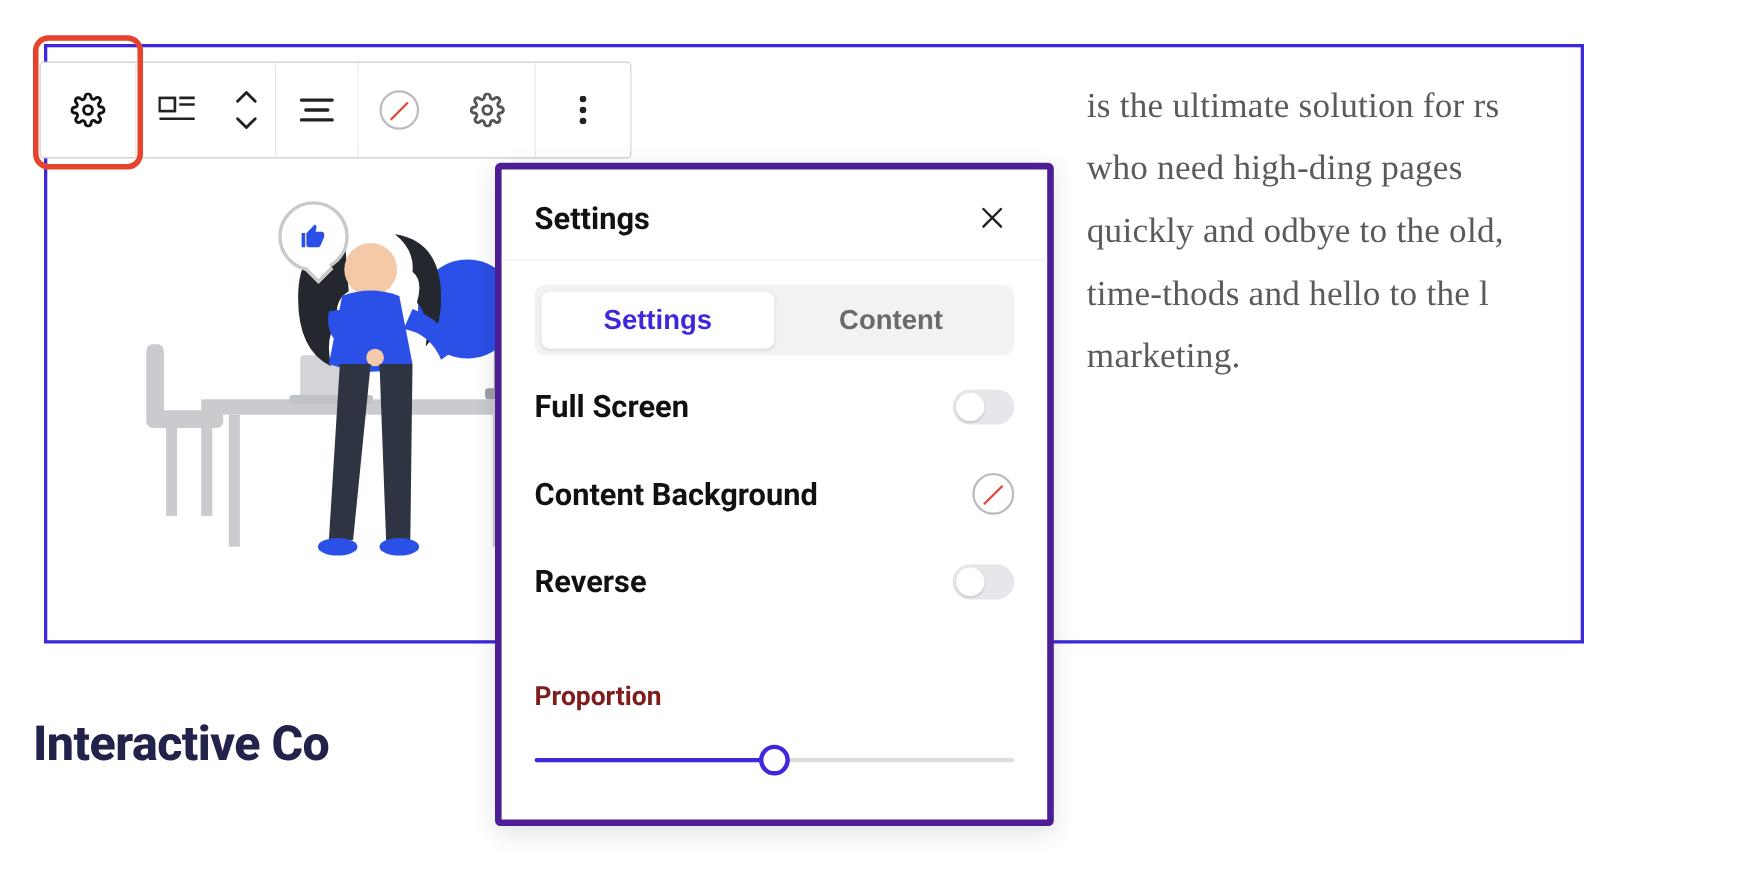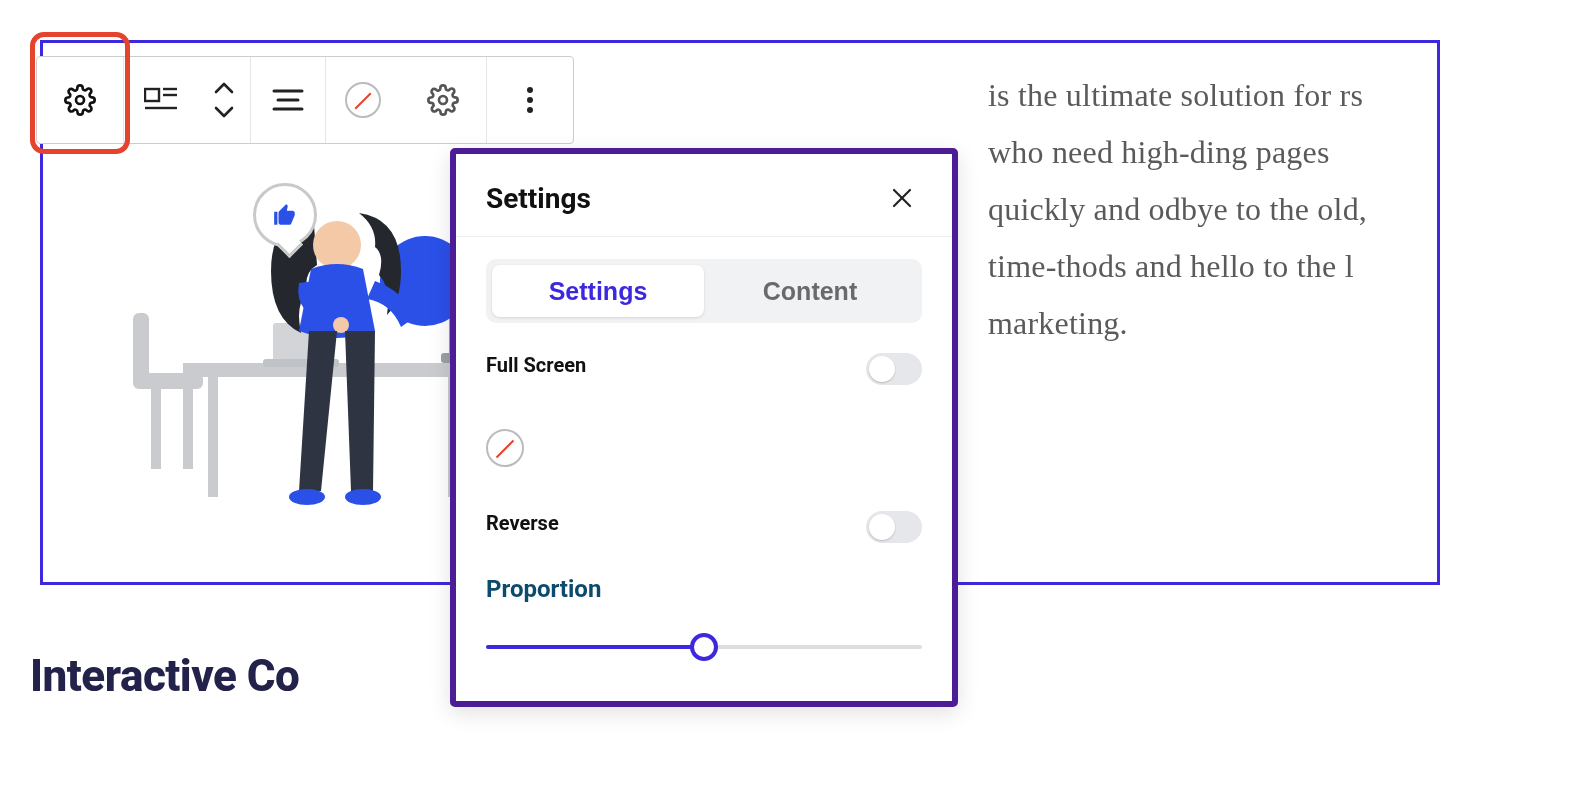--- a/index.html
+++ b/index.html
@@ -189,23 +189,24 @@
       cursor:pointer;
     }
     .tab-switch button.active {
       background:#fff;
       color:#3E28DE;
       box-shadow: 0 1px 3px rgba(0,0,0,0.12);
     }
 
     .setting-row {
       display:flex;
+      align-items:center;
       justify-content:space-between;
       padding: 22px 30px;
-      font-size:20px;
+      font-size:28px;
       font-weight:700;
       color:#111;
     }
     .no-color {
       width:38px;height:38px;
       border:2px solid #bbb;
       border-radius:50%;
       position:relative;
       background:#fff;
       cursor:pointer;
@@ -228,21 +229,21 @@
     .toggle .knob {
       position:absolute;
       left:3px;top:3px;
       width:26px;height:26px;
       background:#fff;
       border-radius:50%;
       box-shadow:0 1px 2px rgba(0,0,0,0.2);
     }
 
     .slider-section { padding: 10px 30px 40px 30px; }
-    .slider-label { font-size:24px;font-weight:700;color:#0c4a6e;margin-bottom:30px; }
+    .slider-label { font-size:24px;font-weight:700;color:#7f1d1d;margin-bottom:30px;margin-top:42px; }
     .slider {
       position:relative;
       height:28px;
     }
     .slider .track {
       position:absolute;left:0;right:0;top:12px;height:4px;
       background:#ddd;border-radius:2px;
     }
     .slider .fill {
       position:absolute;left:0;top:12px;height:4px;
@@ -393,20 +394,21 @@
   </div>
 
   <div class="setting-row">
     <span>Full Screen</span>
     <button class="toggle">
         <span class="knob"></span>
       </button>
   </div>
 
   <div class="setting-row">
+    <span>Content Background</span>
     <button class="no-color"></button>
   </div>
 
   <div class="setting-row">
     <span>Reverse</span>
     <button class="toggle">
         <span class="knob"></span>
       </button>
   </div>
 

